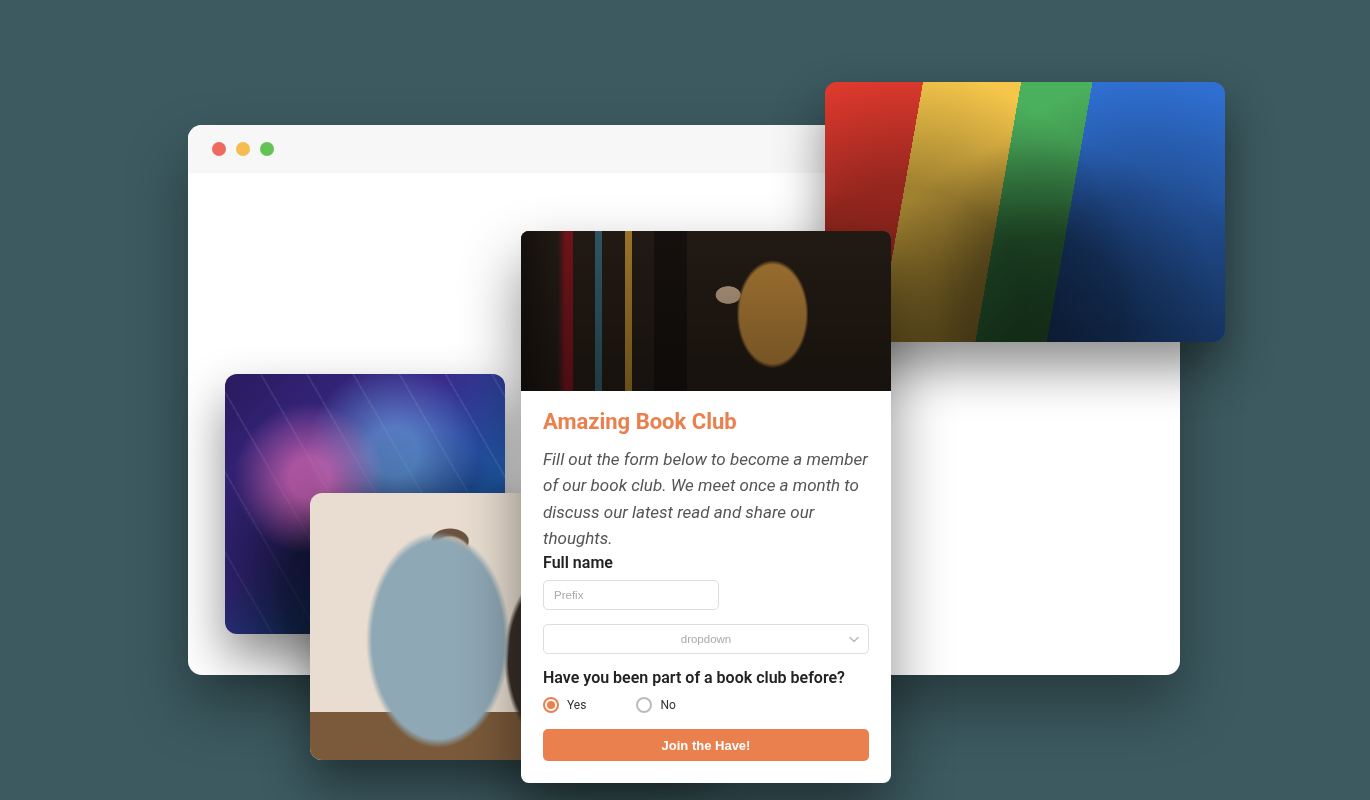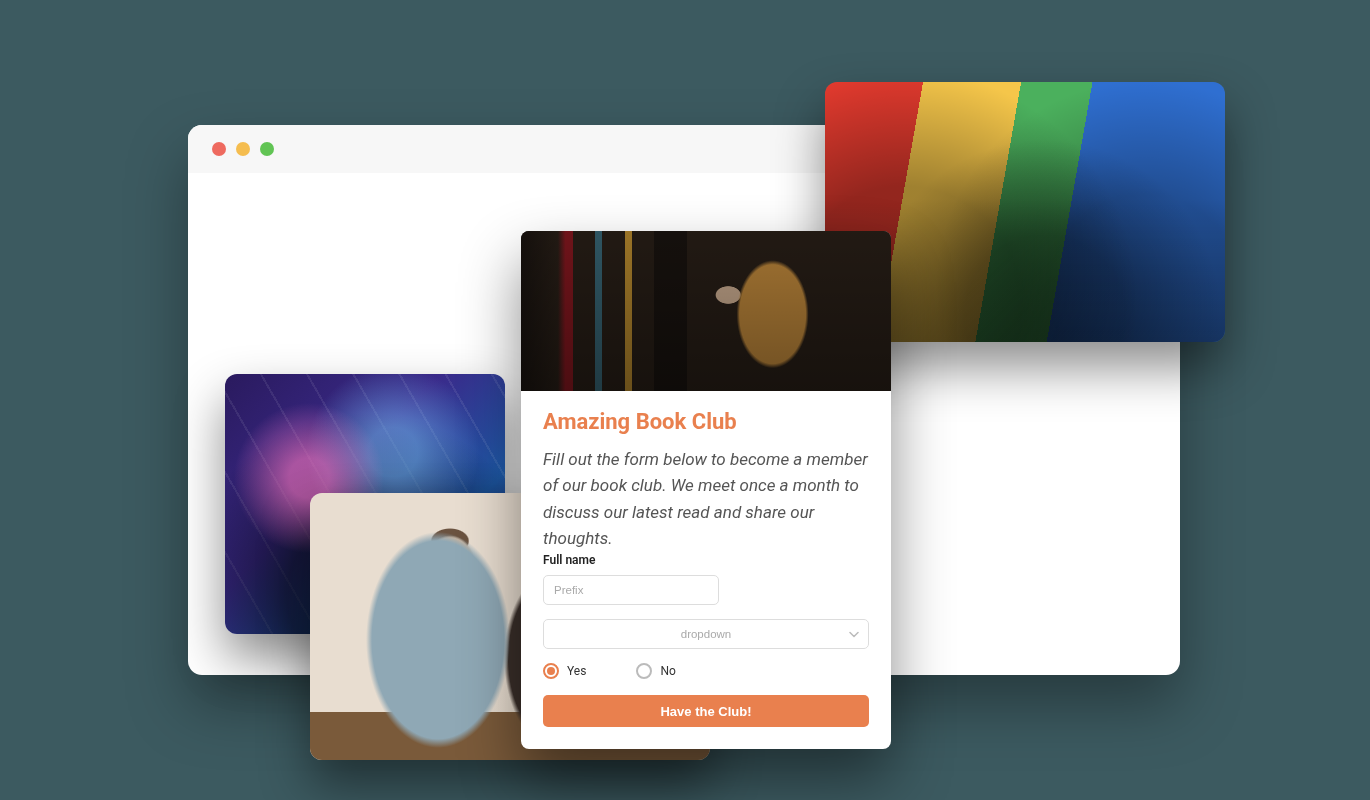--- a/index.html
+++ b/index.html
@@ -119,21 +119,21 @@
     margin-bottom: 12px;
   }
   .form-desc {
     font-size: 17px;
     color: #555;
     line-height: 1.55;
     margin-bottom: 2px;
     font-style: italic;
   }
   .form-label {
-    font-size: 12px;
+    font-size: 16px;
     font-weight: 600;
     color: #222;
     margin-bottom: 8px;
     display: block;
   }
   .row { display: flex; gap: 24px; margin-bottom: 14px; }
   .field {
     flex: 1;
     height: 30px;
     border: 1px solid #ddd;
@@ -196,26 +196,27 @@
 
     <div class="select-wrap">
       <button type="button" class="field">dropdown</button>
       <span class="chev">
         <svg width="10" height="10" viewBox="0 0 10 10">
             <path d="M1 3 L5 7 L9 3" fill="none" stroke="#bbb" stroke-width="1.5" stroke-linecap="round" stroke-linejoin="round"></path>
           </svg>
       </span>
     </div>
 
+    <label class="form-label">Have you been part of a book club before?</label>
     <div class="radios">
       <label class="radio sel">
         <span class="radio-ind"></span>
         <span>Yes</span>
       </label>
       <label class="radio">
         <span class="radio-ind"></span>
         <span>No</span>
       </label>
     </div>
 
-    <button class="submit">Have the Club!</button>
+    <button class="submit">Join the Have!</button>
   </div>
 </div>
 
 </body></html>

